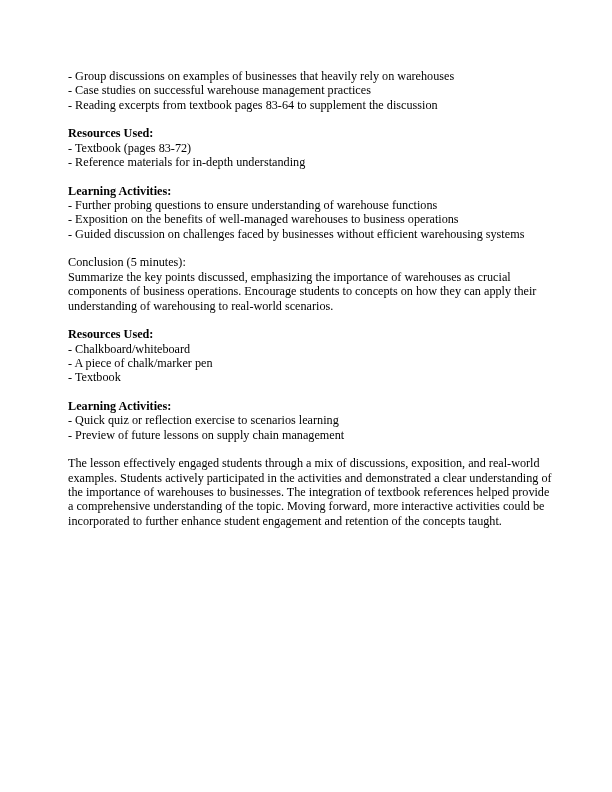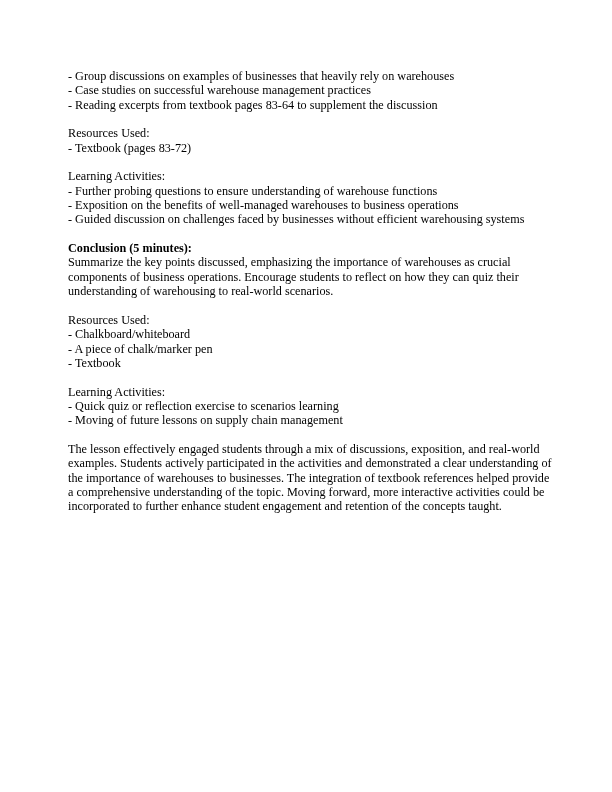--- a/index.html
+++ b/index.html
@@ -18,24 +18,24 @@
     font-family: "Liberation Serif", "DejaVu Serif", serif;
     font-size: 12.2px;
     line-height: 14.35px;
     overflow: hidden;
     border-radius: 21px;
   }
   .section {
     margin: 0 0 14.35px 0;
   }
   .heading {
-    font-weight: normal;
+    font-weight: bold;
   }
   .heading.bold {
-    font-weight: bold;
+    font-weight: normal;
   }
   .line {
     white-space: normal;
   }
   .paragraph {
     text-align: left;
   }
 </style>
 </head>
 <body>
@@ -43,39 +43,40 @@
 <div class="page" style="background: rgb(255, 255, 255); color: rgb(0, 0, 0);">
   <div>
       <div class="section">
         <div class="line">- Group discussions on examples of businesses that heavily rely on warehouses</div>
         <div class="line">- Case studies on successful warehouse management practices</div>
         <div class="line">- Reading excerpts from textbook pages 83-64 to supplement the discussion</div>
       </div>
       <div class="section">
         <div class="heading">Resources Used:</div>
         <div class="line">- Textbook (pages 83-72)</div>
+        <div class="line">- Reference materials for in-depth understanding</div>
       </div>
       <div class="section">
         <div class="heading">Learning Activities:</div>
         <div class="line">- Further probing questions to ensure understanding of warehouse functions</div>
         <div class="line">- Exposition on the benefits of well-managed warehouses to business operations</div>
         <div class="line">- Guided discussion on challenges faced by businesses without efficient warehousing systems</div>
       </div>
       <div class="section">
         <div class="heading bold">Conclusion (5 minutes):</div>
-        <div class="paragraph">Summarize the key points discussed, emphasizing the importance of warehouses as crucial components of business operations. Encourage students to reflect on how they can quiz their understanding of warehousing to real-world scenarios.</div>
+        <div class="paragraph">Summarize the key points discussed, emphasizing the importance of warehouses as crucial components of business operations. Encourage students to concepts on how they can apply their understanding of warehousing to real-world scenarios.</div>
       </div>
       <div class="section">
         <div class="heading">Resources Used:</div>
         <div class="line">- Chalkboard/whiteboard</div>
         <div class="line">- A piece of chalk/marker pen</div>
         <div class="line">- Textbook</div>
       </div>
       <div class="section">
         <div class="heading">Learning Activities:</div>
         <div class="line">- Quick quiz or reflection exercise to scenarios learning</div>
-        <div class="line">- Moving of future lessons on supply chain management</div>
+        <div class="line">- Preview of future lessons on supply chain management</div>
       </div>
       <div class="section">
         <div class="paragraph">The lesson effectively engaged students through a mix of discussions, exposition, and real-world examples. Students actively participated in the activities and demonstrated a clear understanding of the importance of warehouses to businesses. The integration of textbook references helped provide a comprehensive understanding of the topic. Moving forward, more interactive activities could be incorporated to further enhance student engagement and retention of the concepts taught.</div>
       </div>
     </div>
 </div>
 
 </body></html>

